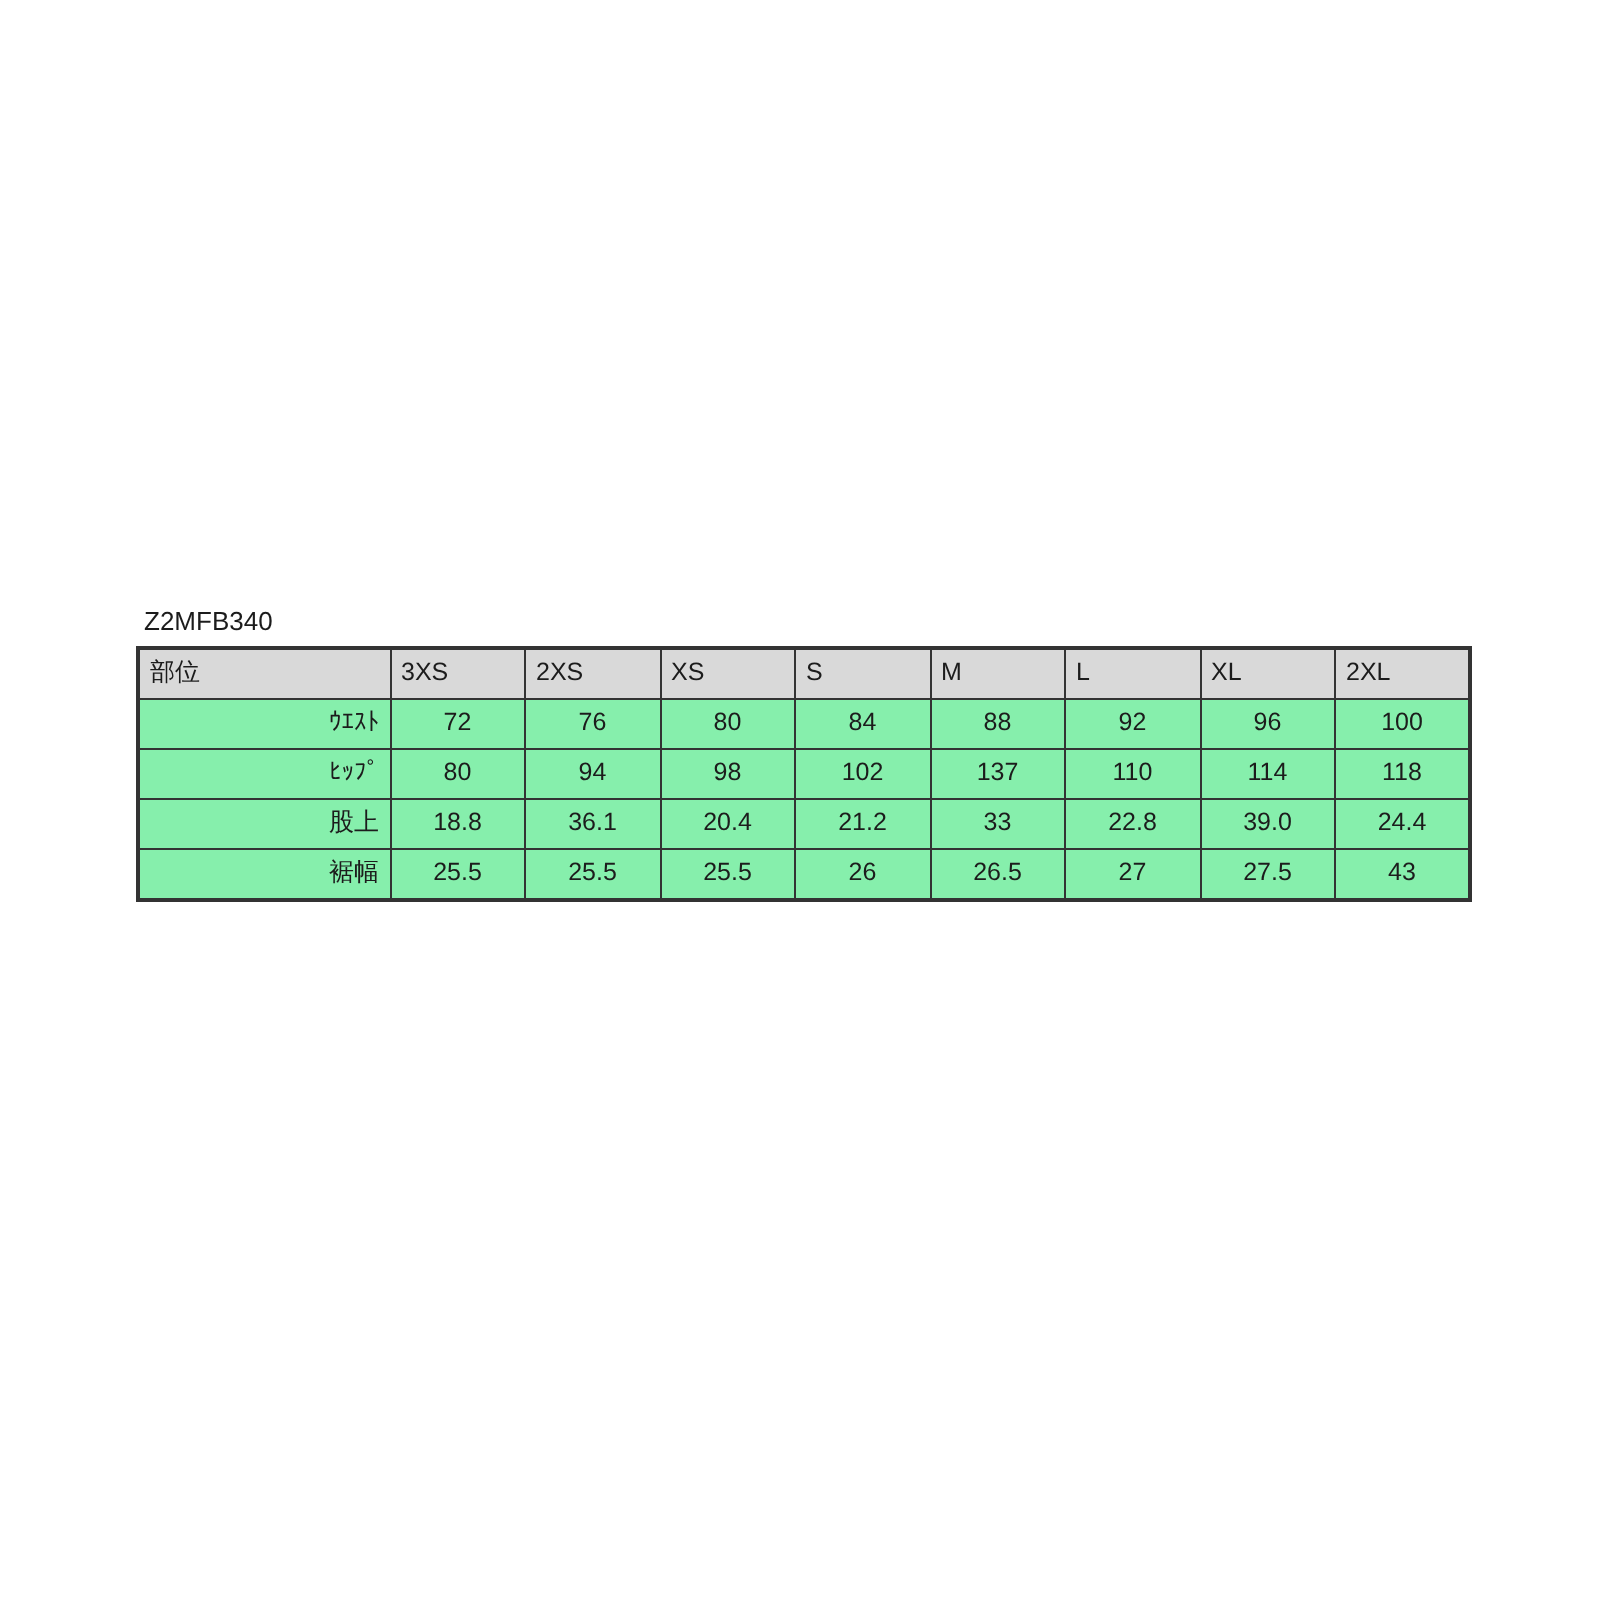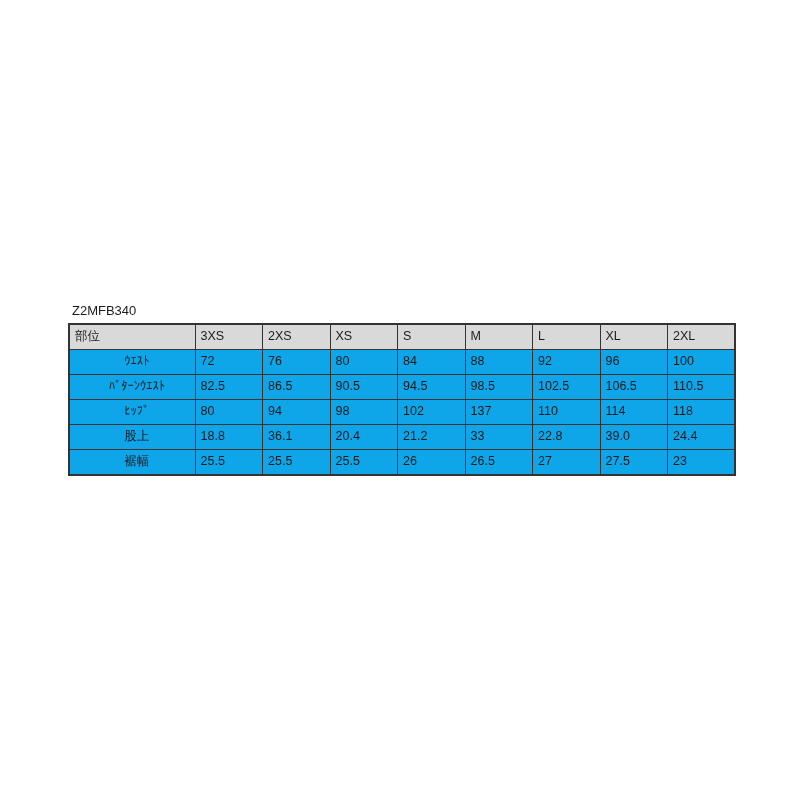--- a/index.html
+++ b/index.html
@@ -24,44 +24,44 @@
     font-size: 13px;
     line-height: 15px;
     margin: 0 0 5px 4px;
     color: #1c1c1c;
   }
   table.size-chart {
     border-collapse: collapse;
     table-layout: fixed;
     width: 666px;
     border: 2px solid #333333;
-    background: #0ea5e9;
+    background: #86efac;
   }
   .size-chart th,
   .size-chart td {
     border: 1px solid #333333;
     height: 22px;
     padding: 1px 5px;
     font-size: 12.5px;
     line-height: 1.25;
     color: #1c1c1c;
     white-space: nowrap;
     overflow: hidden;
     font-weight: 400;
   }
   .size-chart thead th {
     background: #d9d9d9;
     text-align: left;
   }
   .size-chart td.label-cell {
-    text-align: center;
+    text-align: right;
     padding-left: 14px;
   }
   .size-chart td.num-cell {
-    text-align: left;
+    text-align: center;
   }
   col.c-label { width: 126px; }
   col.c-size  { width: 67.5px; }
 </style>
 </head>
 <body>
 
 <div class="sheet">
   <div class="product-code">Z2MFB340</div>
 
@@ -96,31 +96,20 @@
         <td class="num-cell">72</td>
         <td class="num-cell">76</td>
         <td class="num-cell">80</td>
         <td class="num-cell">84</td>
         <td class="num-cell">88</td>
         <td class="num-cell">92</td>
         <td class="num-cell">96</td>
         <td class="num-cell">100</td>
       </tr>
       <tr>
-        <td class="label-cell">ﾊﾟﾀｰﾝｳｴｽﾄ</td>
-        <td class="num-cell">82.5</td>
-        <td class="num-cell">86.5</td>
-        <td class="num-cell">90.5</td>
-        <td class="num-cell">94.5</td>
-        <td class="num-cell">98.5</td>
-        <td class="num-cell">102.5</td>
-        <td class="num-cell">106.5</td>
-        <td class="num-cell">110.5</td>
-      </tr>
-      <tr>
         <td class="label-cell">ﾋｯﾌﾟ</td>
         <td class="num-cell">80</td>
         <td class="num-cell">94</td>
         <td class="num-cell">98</td>
         <td class="num-cell">102</td>
         <td class="num-cell">137</td>
         <td class="num-cell">110</td>
         <td class="num-cell">114</td>
         <td class="num-cell">118</td>
       </tr>
@@ -137,17 +126,17 @@
       </tr>
       <tr>
         <td class="label-cell">裾幅</td>
         <td class="num-cell">25.5</td>
         <td class="num-cell">25.5</td>
         <td class="num-cell">25.5</td>
         <td class="num-cell">26</td>
         <td class="num-cell">26.5</td>
         <td class="num-cell">27</td>
         <td class="num-cell">27.5</td>
-        <td class="num-cell">23</td>
+        <td class="num-cell">43</td>
       </tr>
     </tbody>
   </table>
 </div>
 
 </body></html>

